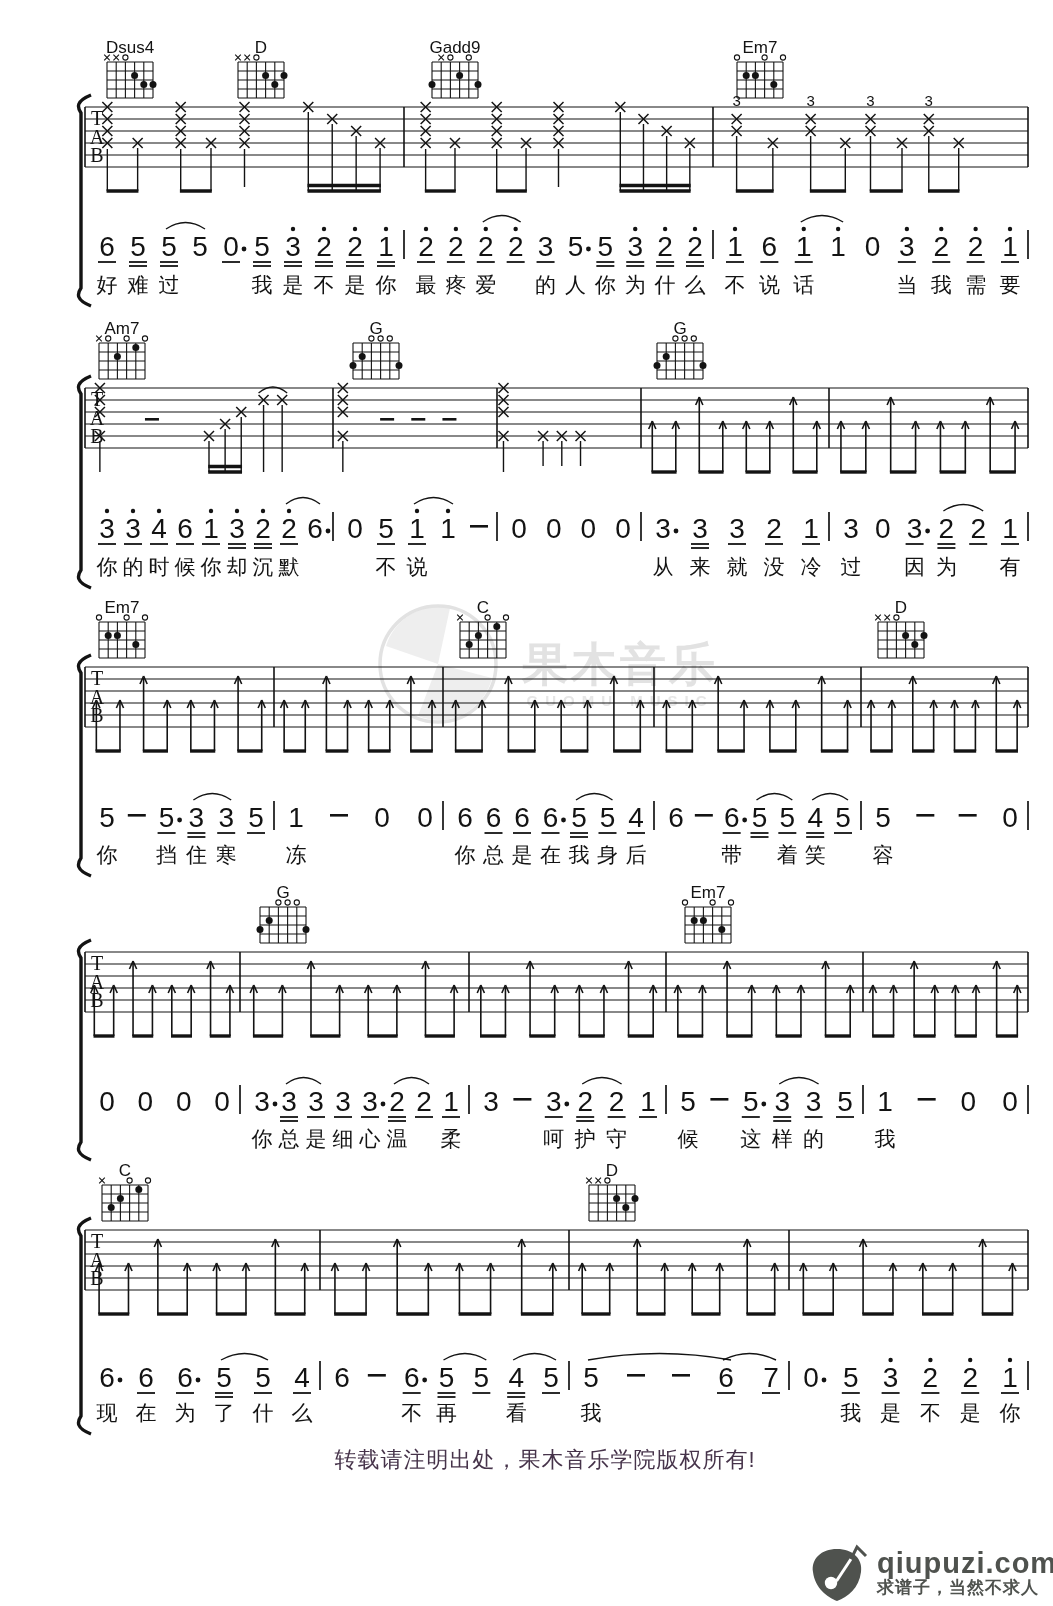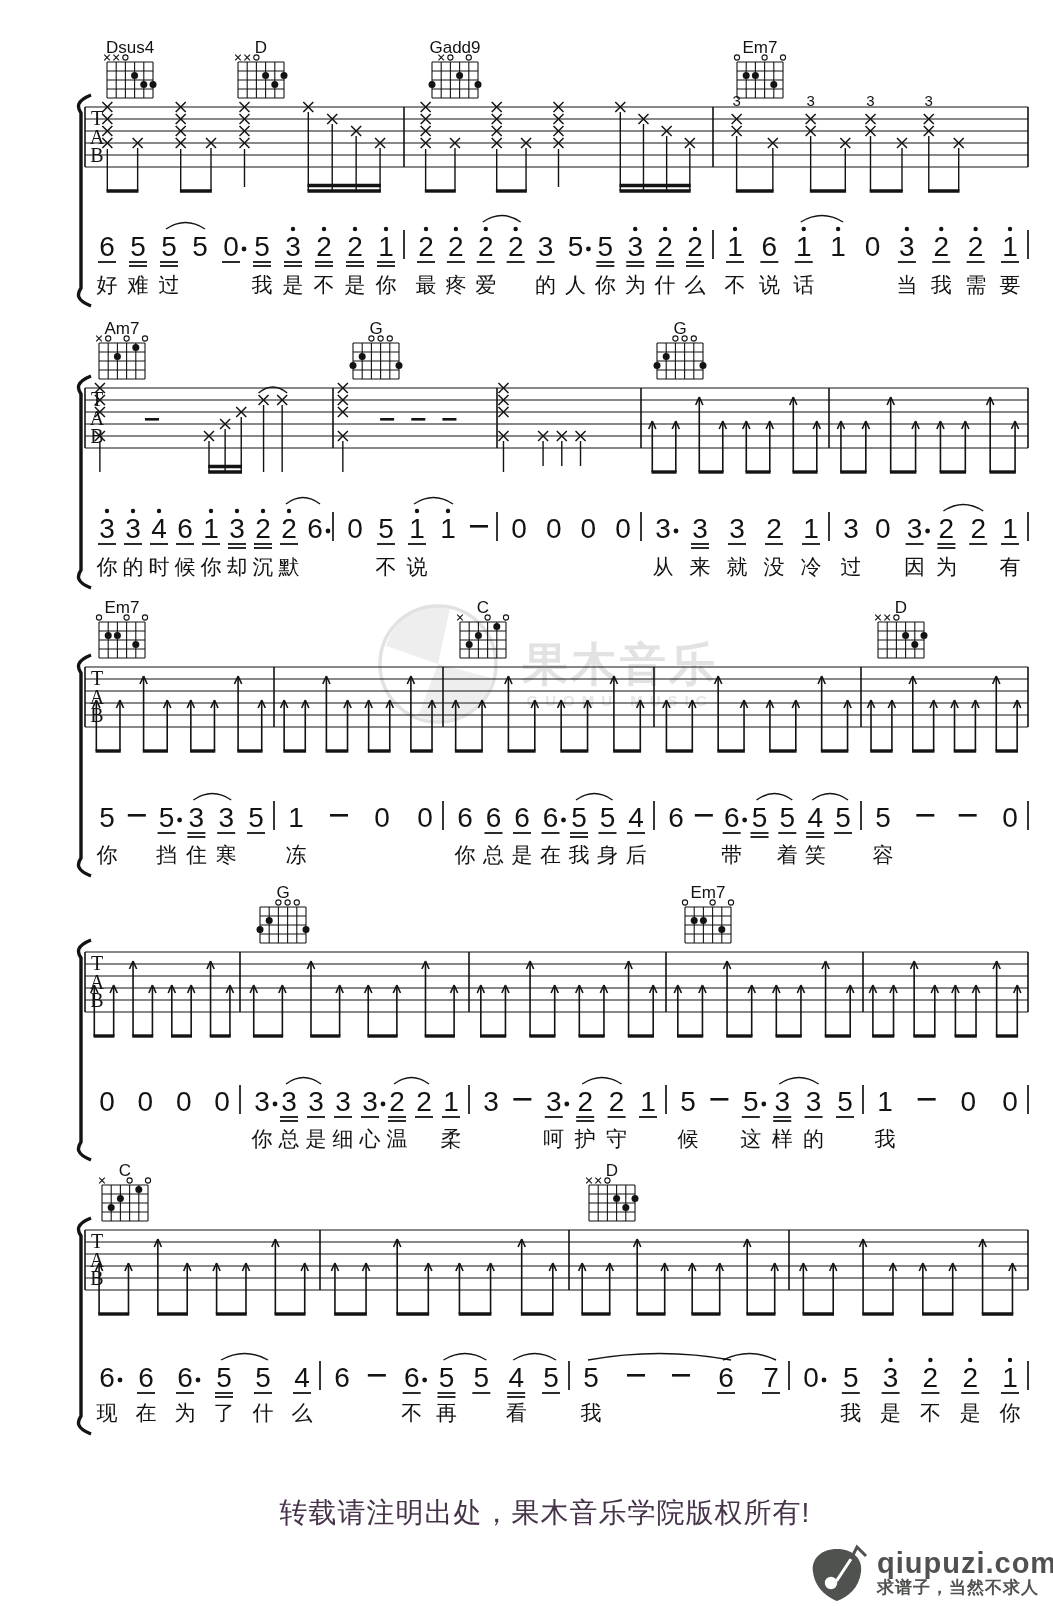--- a/index.html
+++ b/index.html
@@ -6,22 +6,22 @@
   .page{position:relative;width:1053px;height:1606px;background:#ffffff;margin:0 auto;overflow:hidden;
         font-family:"Liberation Sans",sans-serif;}
   svg text{fill:#131313;}
   .num{font-family:"Liberation Sans",sans-serif;font-size:28px;}
   .lyric{font-family:"Liberation Sans",sans-serif;font-size:21px;}
   .chordlabel{font-family:"Liberation Sans",sans-serif;font-size:17px;}
   .tabletter{font-family:"Liberation Serif",serif;font-size:20px;}
   .fret3{font-family:"Liberation Sans",sans-serif;font-size:15px;}
   .wm1{font-family:"Liberation Sans",sans-serif;font-size:46px;font-weight:bold;letter-spacing:3px;fill:#e2e2e2;}
   .wm2{font-family:"Liberation Sans",sans-serif;font-size:15px;font-weight:bold;letter-spacing:7px;fill:#e6e6e6;}
-  .footer{position:absolute;top:1494px;left:545px;transform:translateX(-50%);
-          font-size:28px;letter-spacing:1px;white-space:nowrap;font-weight:500;}
+  .footer{position:absolute;top:1445px;left:545px;transform:translateX(-50%);
+          font-size:22px;letter-spacing:1px;white-space:nowrap;font-weight:500;}
   .sitelogo{position:absolute;left:810px;top:1543px;display:flex;align-items:center;gap:9px;}
   .logotext .domain{font-size:29px;font-weight:bold;line-height:30px;letter-spacing:1px;}
   .logotext .tagline{font-size:17px;font-weight:bold;line-height:20px;letter-spacing:1px;}
 </style>
 </head>
 <body>
 
 <div class="page">
   <svg id="sheet" width="1053" height="1606" viewBox="0 0 1053 1606">
       <g>

